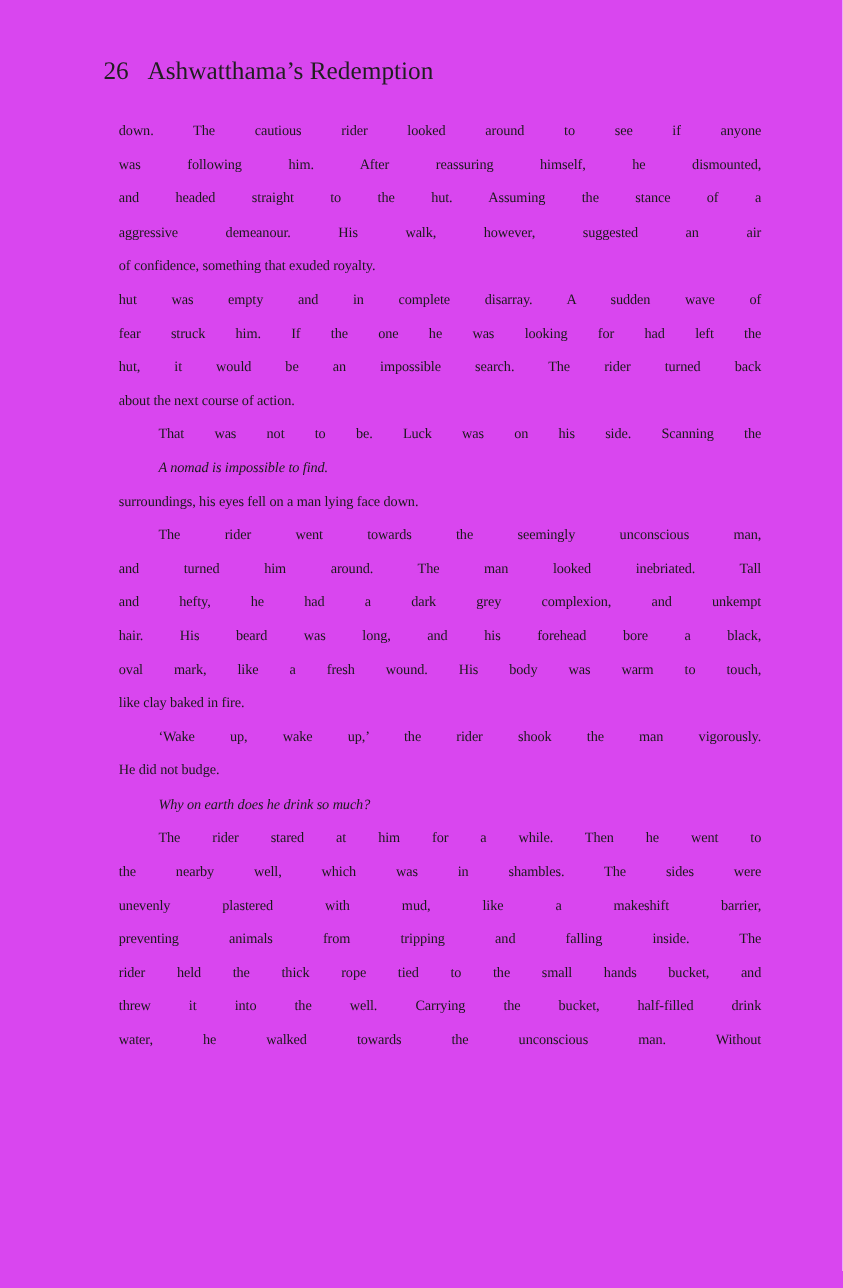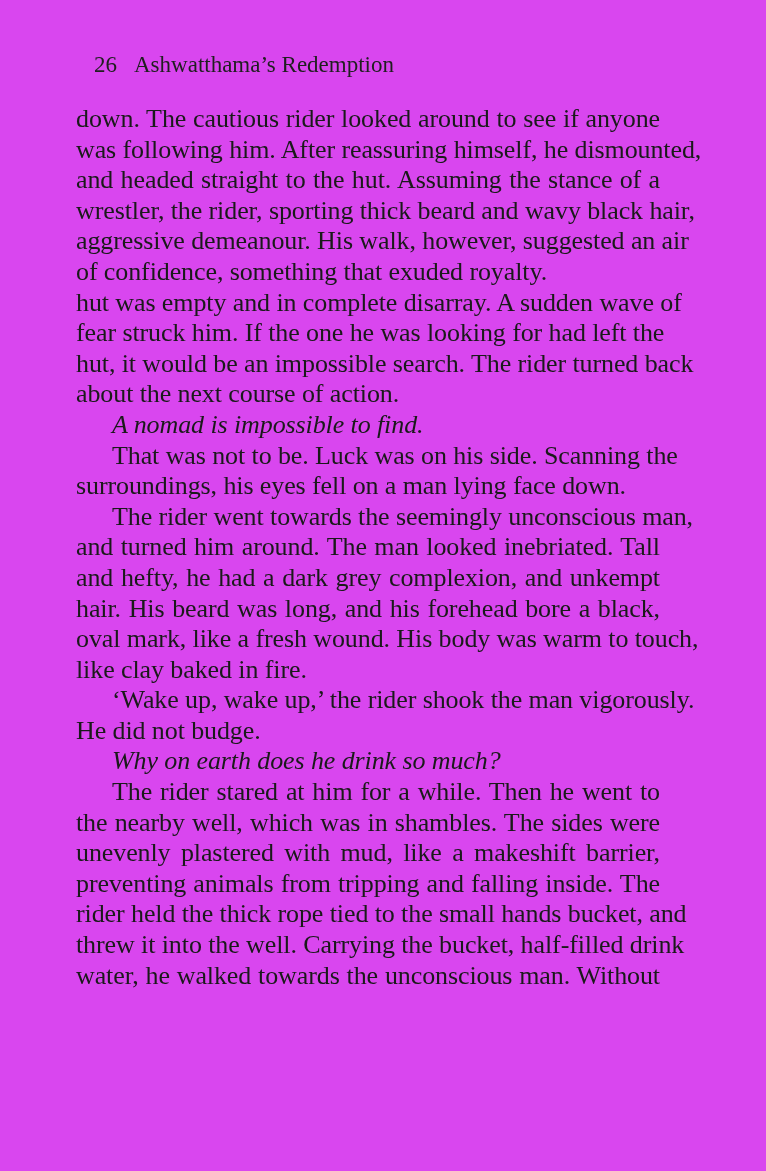--- a/index.html
+++ b/index.html
@@ -28,24 +28,24 @@
   }
   .running-header .page-number {
     display: inline-block;
   }
   .running-header .book-title {
     display: inline-block;
     margin-left: 17px;
   }
   .body-text {
     position: absolute;
-    left: 76px;
+    left: 108px;
     top: 104px;
     width: 584px;
-    font-size: 26px;
+    font-size: 13px;
     letter-spacing: -0.1px;
     color: #1a1a1a;
   }
   .line {
     height: 30.6px;
     line-height: 30.6px;
     white-space: nowrap;
     overflow: visible;
   }
   .line.just {
@@ -63,29 +63,28 @@
 <body>
 
 <div class="page">
   <div class="running-header">
     <span class="page-number">26</span><span class="book-title">Ashwatthama’s Redemption</span>
   </div>
   <div class="body-text" id="body-text">
       <div class="line just">down. The cautious rider looked around to see if anyone</div>
       <div class="line just">was following him. After reassuring himself, he dismounted,</div>
       <div class="line just">and headed straight to the hut. Assuming the stance of a</div>
-      <div class="line just">wrestler, the rider, sporting thick beard and wavy black hair,</div>
       <div class="line just">aggressive demeanour. His walk, however, suggested an air</div>
       <div class="line">of confidence, something that exuded royalty.</div>
       <div class="line just">hut was empty and in complete disarray. A sudden wave of</div>
       <div class="line just">fear struck him. If the one he was looking for had left the</div>
       <div class="line just">hut, it would be an impossible search. The rider turned back</div>
       <div class="line">about the next course of action.</div>
+      <div class="line just indent">That was not to be. Luck was on his side. Scanning the</div>
       <div class="line italic indent">A nomad is impossible to find.</div>
-      <div class="line just indent">That was not to be. Luck was on his side. Scanning the</div>
       <div class="line">surroundings, his eyes fell on a man lying face down.</div>
       <div class="line just indent">The rider went towards the seemingly unconscious man,</div>
       <div class="line just">and turned him around. The man looked inebriated. Tall</div>
       <div class="line just">and hefty, he had a dark grey complexion, and unkempt</div>
       <div class="line just">hair. His beard was long, and his forehead bore a black,</div>
       <div class="line just">oval mark, like a fresh wound. His body was warm to touch,</div>
       <div class="line">like clay baked in fire.</div>
       <div class="line just indent">‘Wake up, wake up,’ the rider shook the man vigorously.</div>
       <div class="line">He did not budge.</div>
       <div class="line italic indent">Why on earth does he drink so much?</div>

